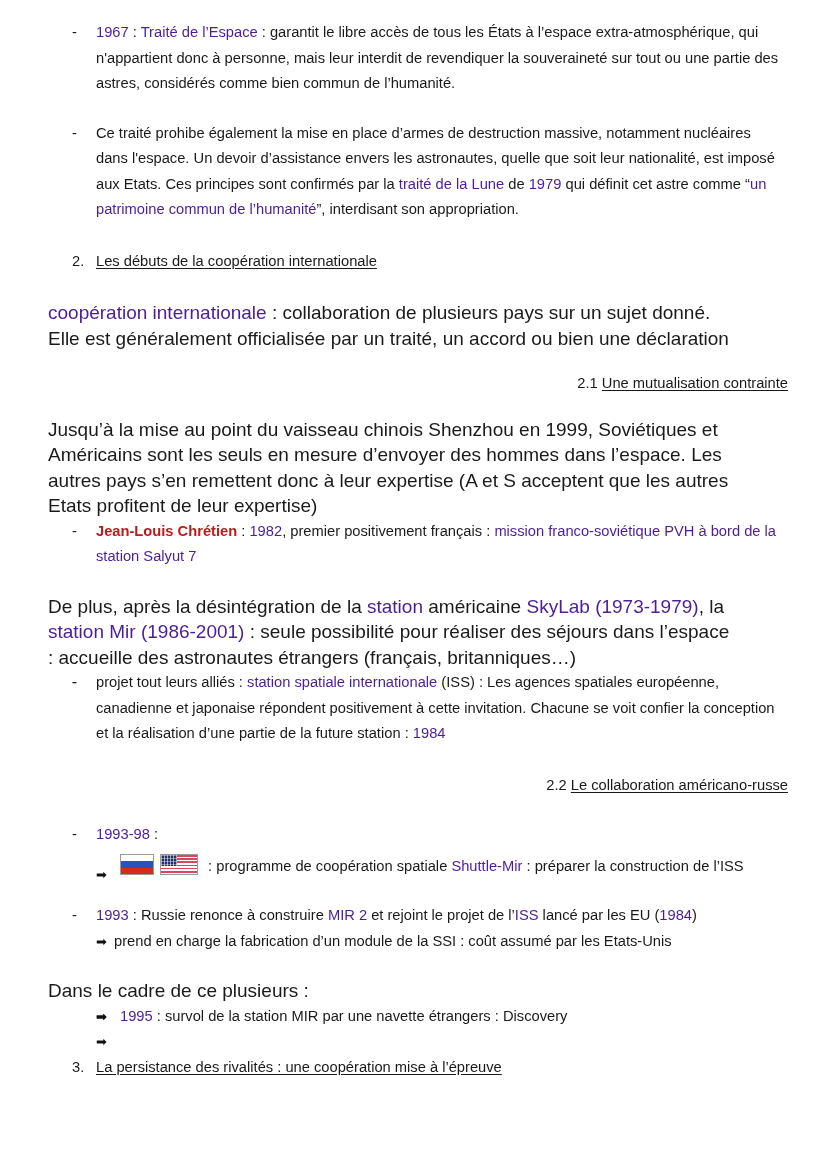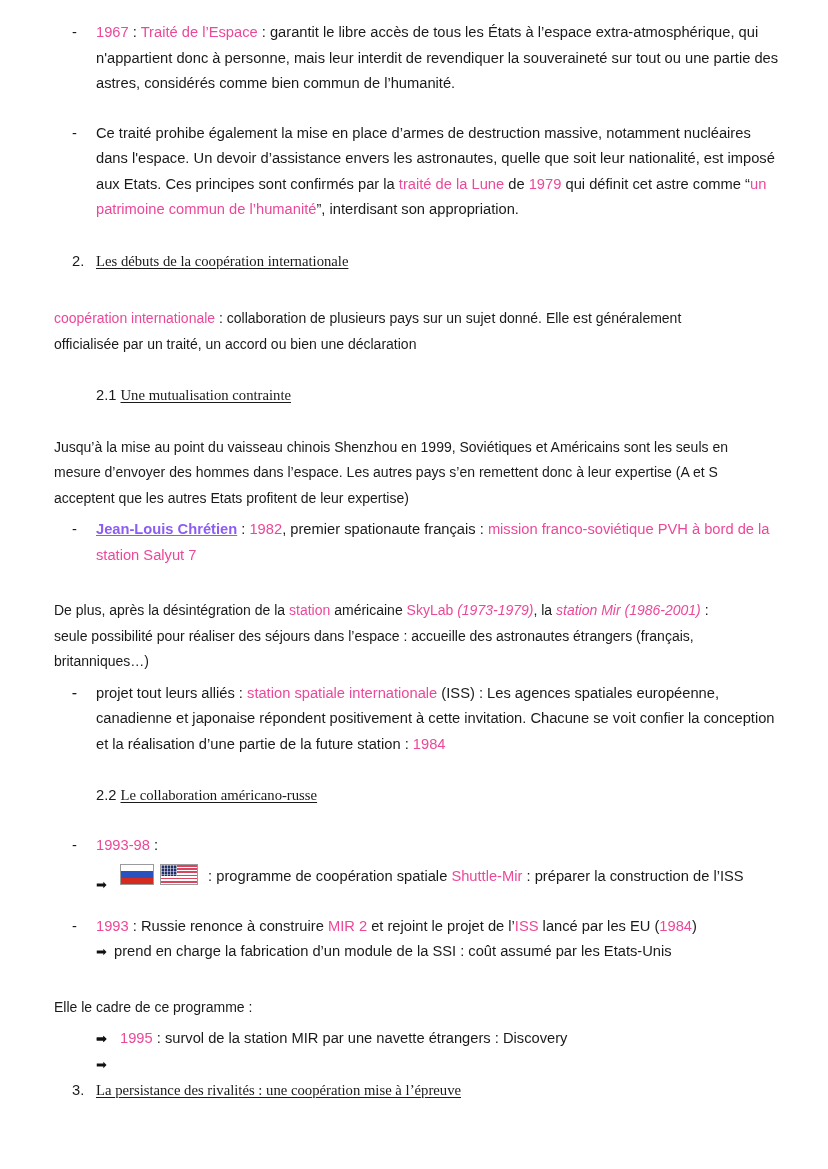--- a/index.html
+++ b/index.html
@@ -18,29 +18,29 @@
     position: relative;
     width: 828px;
     height: 1169px;
     background: #ffffff;
     overflow: hidden;
     box-sizing: border-box;
     padding: 20px 40px 0 48px;
   }
   
   .para {
-    font-size: 14px;
+    font-size: 19px;
     line-height: 25.5px;
     color: #1a1a1a;
-    margin: 6px;
+    margin: 0;
     max-width: 690px;
   }
-  .blue { color: #ec4899; }
-  .bold { font-weight: bold; color: #8b5cf6; text-decoration: underline; }
-  .ul   { text-decoration: underline; text-underline-offset: 2px; font-family: Liberation Serif, serif; }
+  .blue { color: #4c1d95; }
+  .bold { font-weight: bold; color: #b91c1c; }
+  .ul   { text-decoration: underline; text-underline-offset: 2px; }
 
   
   .dash-item {
     position: relative;
     padding-left: 48px;
     font-size: 14.7px;
     line-height: 25.5px;
     max-width: 690px;
   }
   .dash-item > .marker {
@@ -63,20 +63,21 @@
     left: 24px;
     top: 0;
     font-size: 14.7px;
     line-height: 25.5px;
   }
   
   .sub-head {
     font-size: 14.7px;
     line-height: 25.5px;
     padding-left: 48px;
+    text-align: right;
   }
   
   .arrow-item {
     position: relative;
     padding-left: 72px;
     font-size: 14.7px;
     line-height: 25.5px;
     max-width: 690px;
   }
   .arrow-item > .arrow {
@@ -140,21 +141,21 @@
     height: 11.3px;
     background: #23306b;
     background-image:
       repeating-linear-gradient(to right, rgba(255,255,255,.55) 0 1px, transparent 1px 3px),
       repeating-linear-gradient(to bottom, rgba(255,255,255,.4) 0 1px, transparent 1px 3px);
   }
   .spacer-6  { height: 6px; }
   .spacer-20 { height: 20px; }
   .spacer-24 { height: 24px; }
   .spacer-26 { height: 26px; }
-  .nowrap { white-space: nowrap; font-style: italic; }
+  .nowrap { white-space: nowrap; }
 </style>
 </head>
 <body>
 
 <div class="page">
 
   <div class="dash-item">
     <span class="marker">-</span>
     <span><span class="blue">1967</span><span> : </span><span class="blue">Traité de l’Espace</span><span> : garantit le libre accès de tous les États à l’espace extra-atmosphérique, qui n'appartient donc à personne, mais leur interdit de revendiquer la souveraineté sur tout ou une partie des astres, considérés comme bien commun de l’humanité.</span></span>
   </div>
@@ -180,21 +181,21 @@
   <div class="spacer-20"></div>
 
   <div class="sub-head"><span>2.1 </span><span class="ul">Une mutualisation contrainte</span></div>
 
   <div class="spacer-20"></div>
 
   <div class="para">Jusqu’à la mise au point du vaisseau chinois Shenzhou en 1999, Soviétiques et Américains sont les seuls en mesure d’envoyer des hommes dans l’espace. Les autres pays s’en remettent donc à leur expertise (A et S acceptent que les autres Etats profitent de leur expertise)</div>
 
   <div class="dash-item">
     <span class="marker">-</span>
-    <span><span class="bold">Jean-Louis Chrétien</span><span> : </span><span class="blue">1982</span><span>, premier spationaute français : </span><span class="blue">mission franco-soviétique PVH à bord de la station Salyut 7</span></span>
+    <span><span class="bold">Jean-Louis Chrétien</span><span> : </span><span class="blue">1982</span><span>, premier positivement français : </span><span class="blue">mission franco-soviétique PVH à bord de la station Salyut 7</span></span>
   </div>
 
   <div class="spacer-24"></div>
 
   <div class="para"><span>De plus, après la désintégration de la </span><span class="blue">station</span><span> américaine </span><span class="blue">SkyLab</span><span> </span><span class="blue nowrap">(1973-1979)</span><span>, la </span><span class="blue nowrap">station Mir</span><span> </span><span class="blue nowrap">(1986-2001)</span><span> : seule possibilité pour réaliser des séjours dans l’espace : accueille des astronautes étrangers (français, britanniques…)</span></div>
 
   <div class="dash-item">
     <span class="marker">-</span>
   </div>
 
@@ -224,21 +225,21 @@
 
   <div class="spacer-24"></div>
 
   <div class="dash-item">
     <span class="marker">-</span>
     <span><span class="blue">1993</span><span> : Russie renonce à construire </span><span class="blue">MIR 2</span><span> et rejoint le projet de l’</span><span class="blue">ISS</span><span> lancé par les EU (</span><span class="blue">1984</span><span>)</span><br><span class="arrow-inline">➡</span><span> prend en charge la fabrication d’un module de la SSI : coût assumé par les Etats-Unis</span></span>
   </div>
 
   <div class="spacer-24"></div>
 
-  <div class="para">Elle le cadre de ce programme :</div>
+  <div class="para">Dans le cadre de ce plusieurs :</div>
 
   <div class="arrow-item">
     <span class="arrow">➡</span>
   </div>
 
   <div class="arrow-item">
     <span class="arrow">➡</span>
     <span><span class="blue">1995</span><span> : survol de la station MIR par une navette étrangers : Discovery</span></span>
   </div>
 

